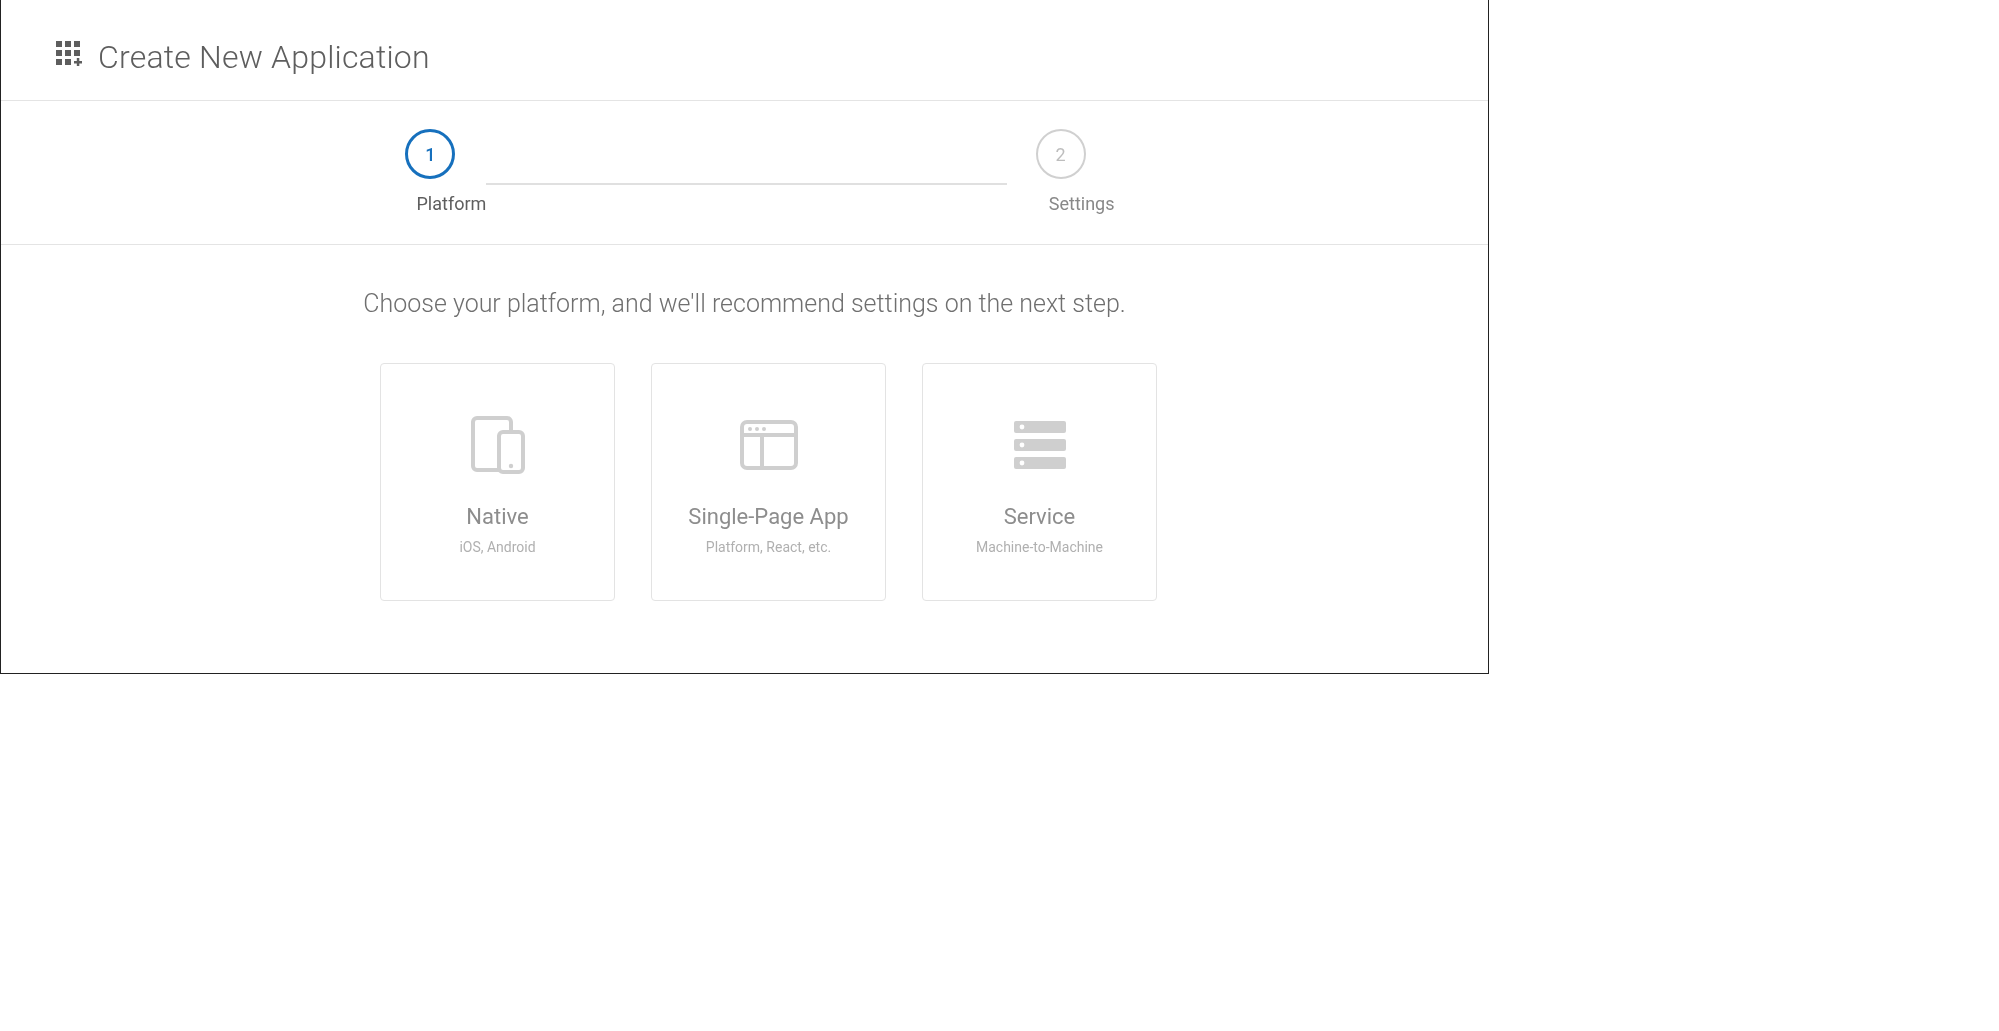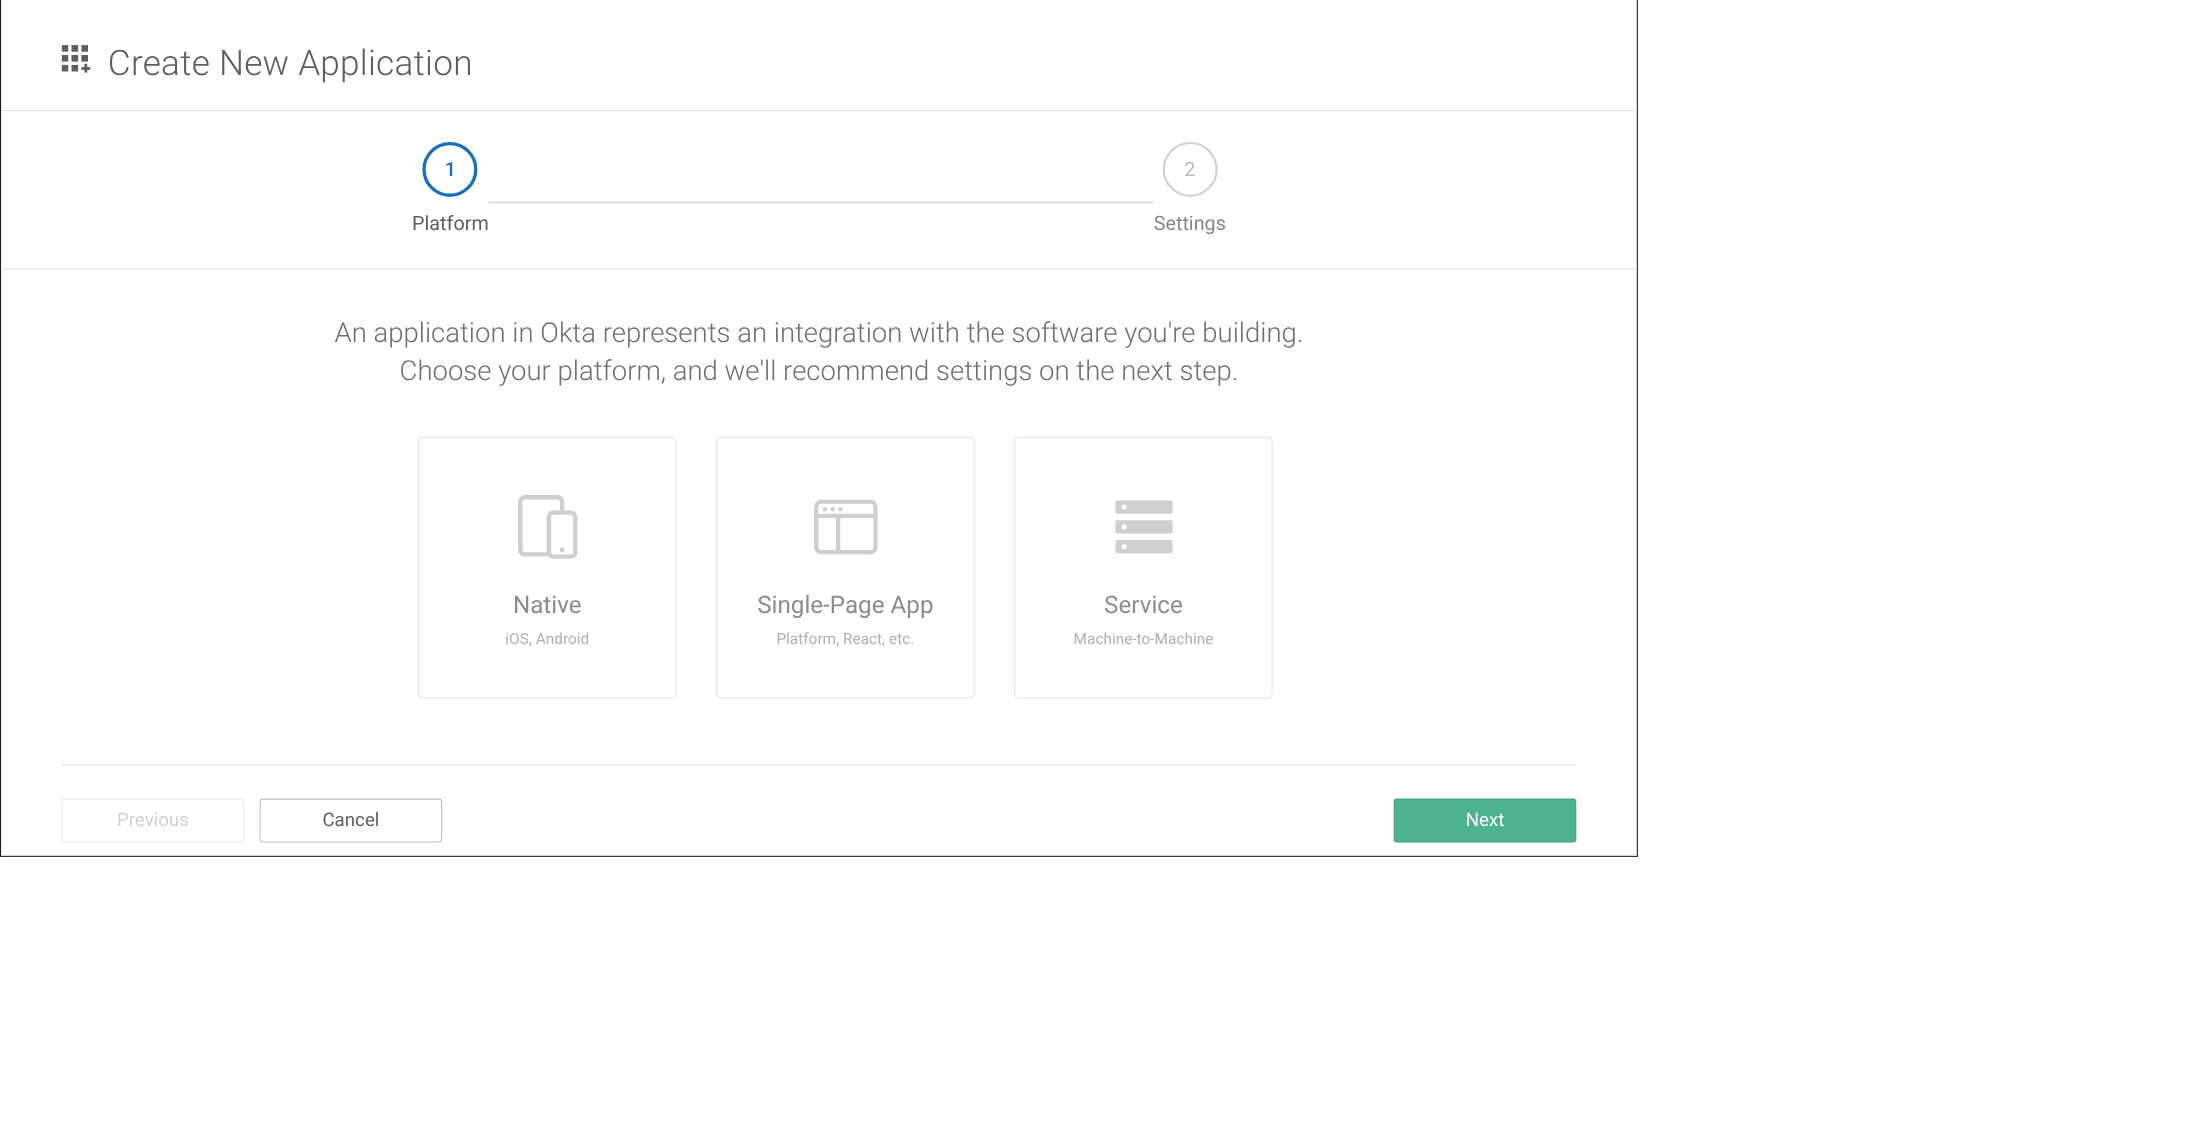--- a/index.html
+++ b/index.html
@@ -72,20 +72,21 @@
   font-weight: 500;
 }
 .step-circle.inactive {
   border: 2px solid #d0d0d0;
   color: #bdbdbd;
 }
 .step-label {
   margin-top: 14px;
   font-size: 18px;
   color: #5e5e5e;
+  margin-left: 42px;
 }
 .step-label.inactive {
   color: #888;
 }
 .step-connector {
   flex: 1;
   height: 2px;
   background: #e0e0e0;
   margin-top: 25px;
 }
@@ -210,21 +211,20 @@
       </div>
       <div class="step-connector"></div>
       <div class="step">
         <div class="step-circle inactive">2</div>
         <div class="step-label inactive">Settings</div>
       </div>
     </div>
   </div>
 
   <div class="description">
-    <div>An application in Okta represents an integration with the software you're building.</div>
     <div>Choose your platform, and we'll recommend settings on the next step.</div>
   </div>
 
   <div class="cards">
 
     <div class="card">
       <div class="card-icon">
         <svg width="66" height="66" viewBox="0 0 66 66">
           <rect x="8" y="6" width="38" height="52" rx="4" fill="none" stroke="#cfcfcf" stroke-width="4"></rect>
           <rect x="34" y="20" width="24" height="40" rx="4" fill="#fff" stroke="#cfcfcf" stroke-width="4"></rect>
@@ -261,19 +261,14 @@
           <circle cx="12" cy="26" r="2.4" fill="#fff"></circle>
           <circle cx="12" cy="44" r="2.4" fill="#fff"></circle>
         </svg>
       </div>
       <div class="card-title">Service</div>
       <div class="card-sub">Machine-to-Machine</div>
     </div>
 
   </div>
 
-  <div class="footer">
-    <button class="btn btn-prev">Previous</button>
-    <button class="btn btn-cancel">Cancel</button>
-    <button class="btn btn-next">Next</button>
-  </div>
 
 </div>
 
 </body></html>

